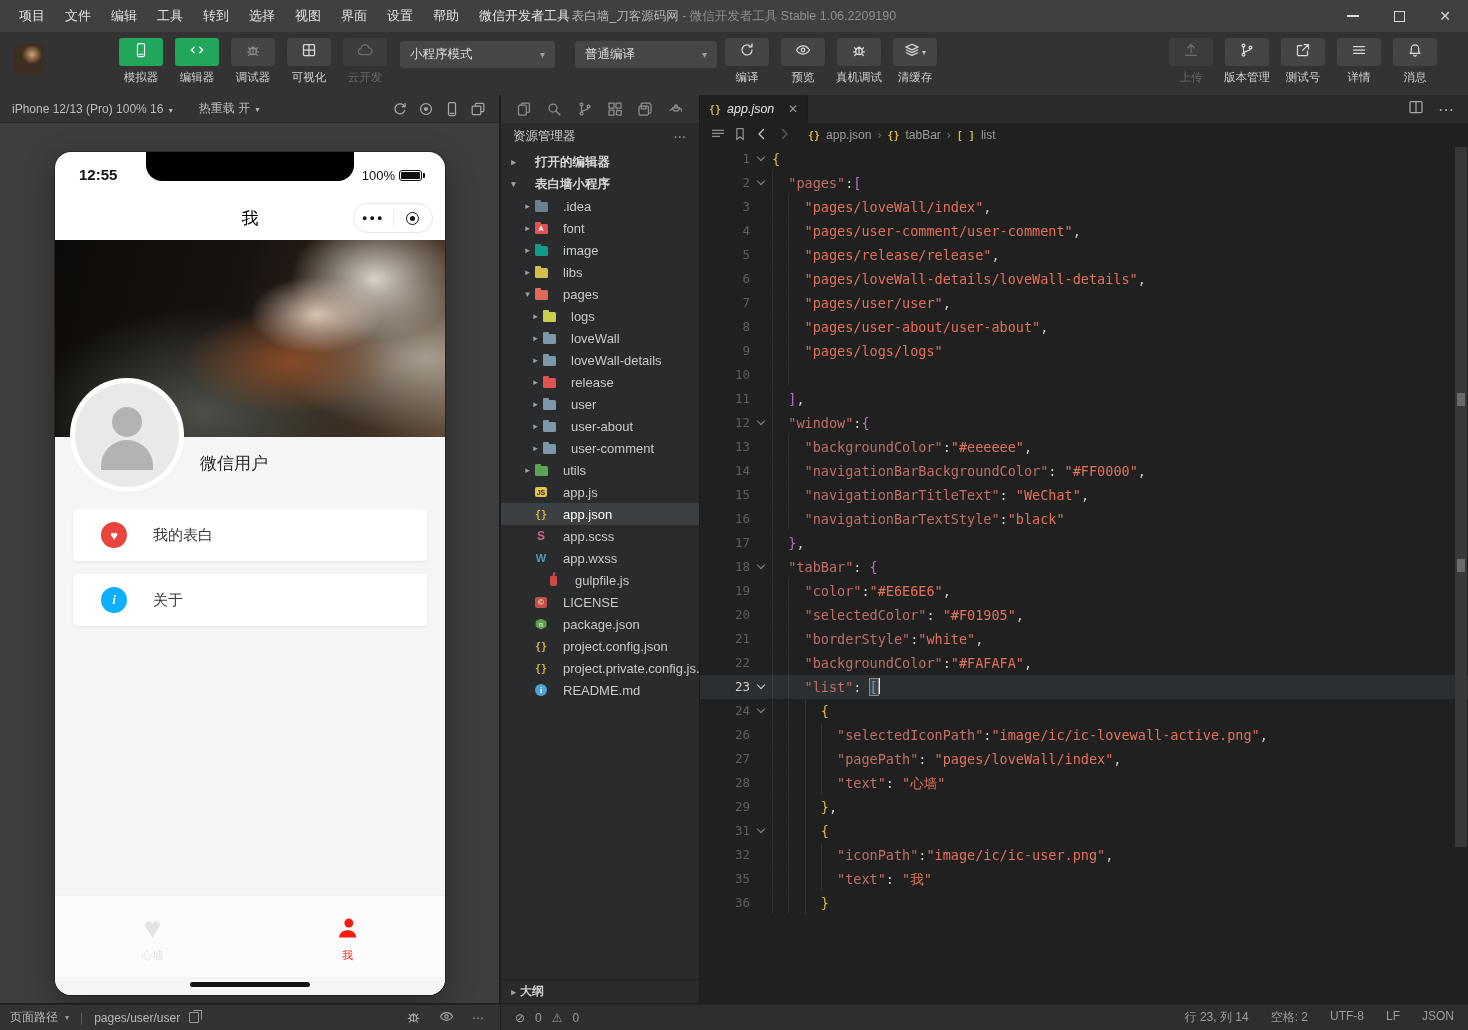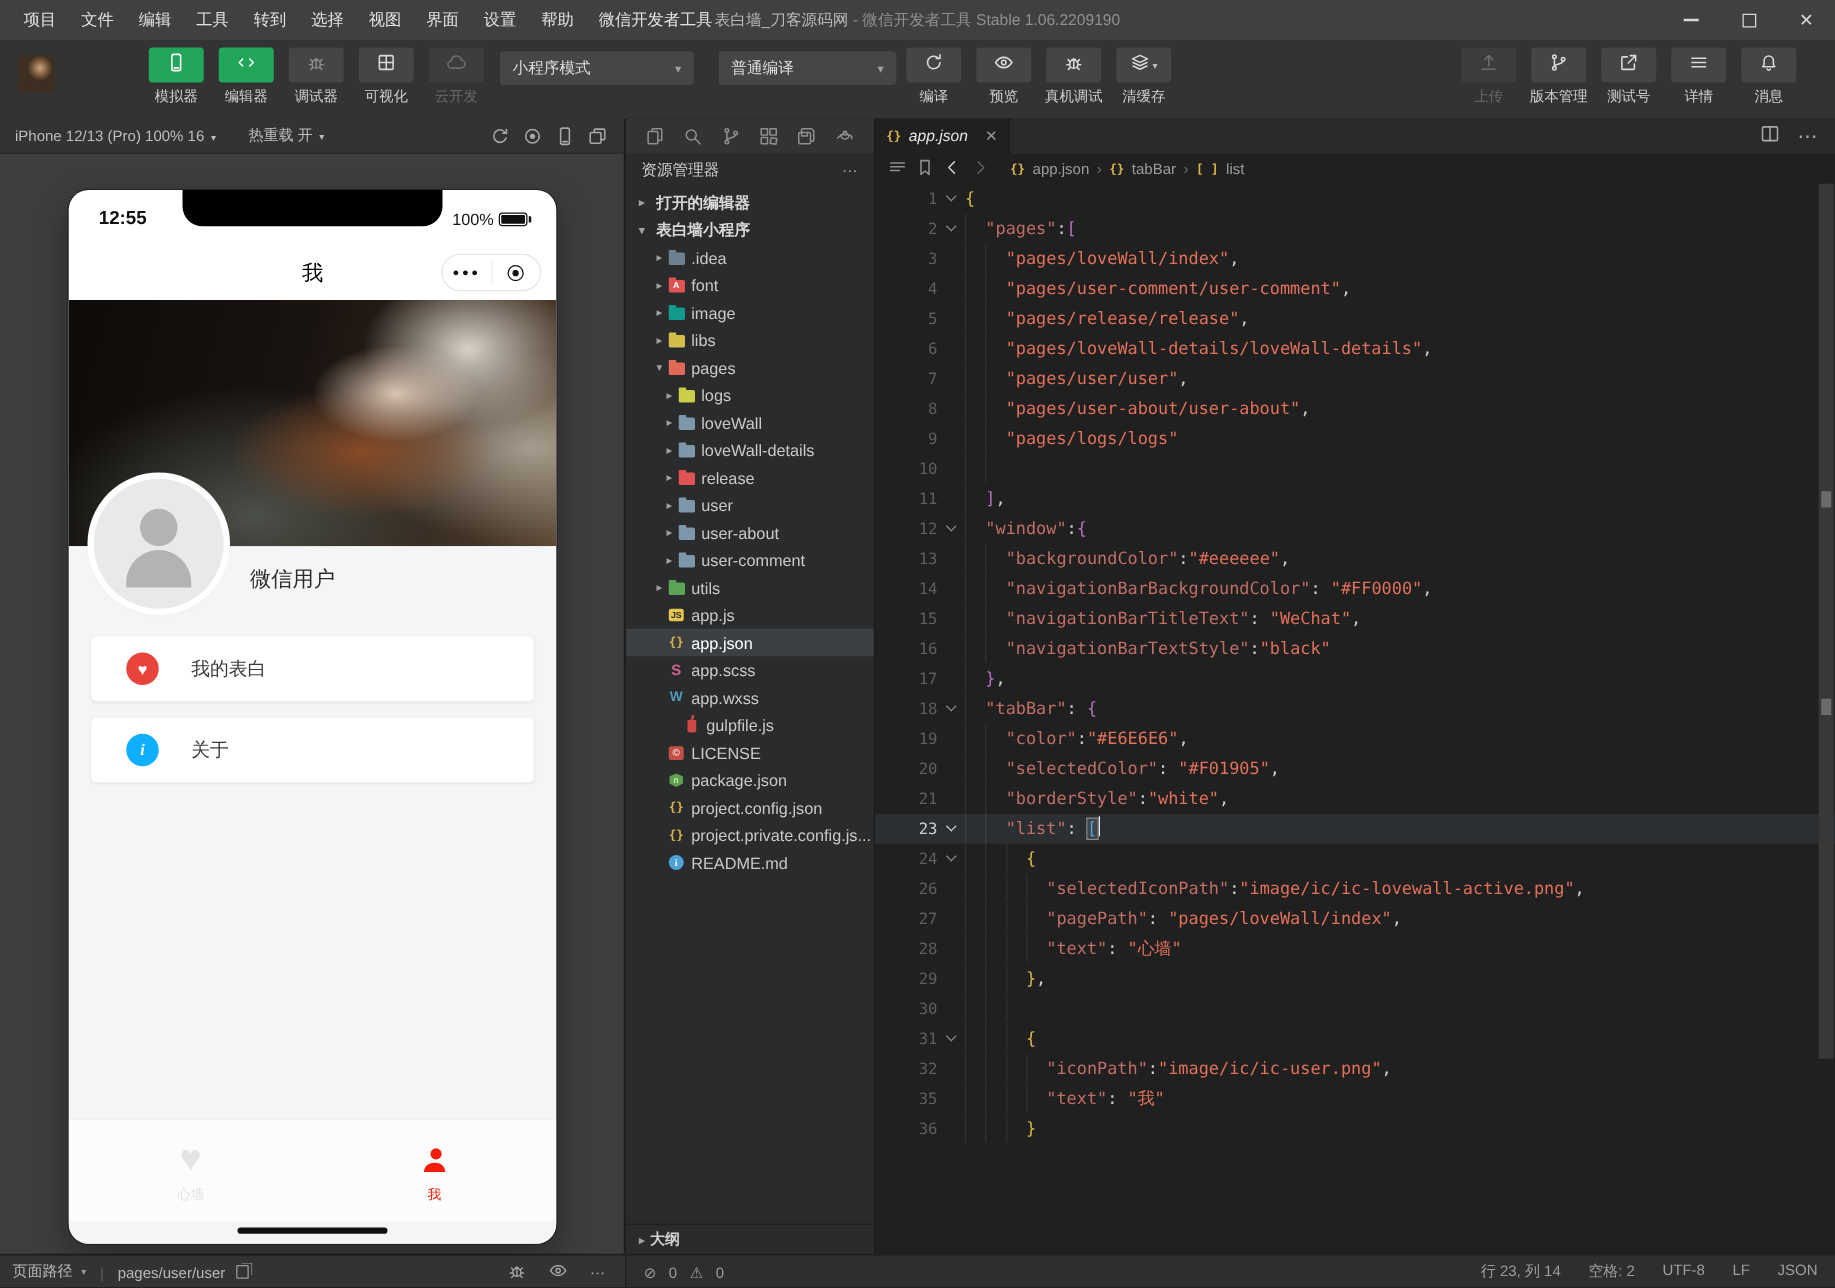--- a/index.html
+++ b/index.html
@@ -87,21 +87,21 @@
   #explorer{position:absolute;left:501px;top:95px;width:199px;height:908px;background:#2a2b2d;border-right:1px solid #1b1b1b}
   #xstrip{position:absolute;left:0;top:0;width:100%;height:28px;background:#333;display:flex;align-items:center;justify-content:space-around;padding:0 8px}
   #xstrip .ico{color:#8f8f8f;display:flex}
   #xstrip .ico.active{color:#5fc3a8}
   #xhead{position:absolute;left:0;top:28px;width:100%;height:27px;display:flex;align-items:center;justify-content:space-between;padding:0 12px;font-size:12.5px;color:#cfcfcf}
   #xhead .more{color:#9a9a9a;letter-spacing:1px}
   #tree{position:absolute;left:0;top:56px;width:100%}
   .trow{height:22px;display:flex;align-items:center;font-size:13px;color:#c9c9c9;white-space:nowrap;overflow:hidden}
   .trow.sel{background:#3d4043;color:#fff}
   .trow .arr{width:13px;font-size:9px;color:#a2a2a2;text-align:center;flex:none}
-  .trow .nm{margin-left:5px}
+  .trow .nm{margin-left:15px}
   .trow.root{font-weight:bold;color:#d8d8d8;font-size:12.5px}
   .f-folder{flex:none;width:13px;height:10px;border-radius:1.5px;position:relative;margin-top:2px;background:var(--fc)}
   .f-folder::before{content:'';position:absolute;top:-2.5px;left:0;width:6px;height:3px;border-radius:1px 1px 0 0;background:var(--fc)}
   .f-folder i{position:absolute;inset:0;color:#fff;font-size:7px;font-weight:bold;font-style:normal;text-align:center;line-height:10px}
   .fic{flex:none;width:14px;display:flex;align-items:center;justify-content:center}
   .fi-json{color:#d9b44a;font-size:10px;font-weight:bold;font-family:"DejaVu Sans Mono",monospace}
   .fi-js{background:#e3c64f;color:#2b2b2b;font-size:7px;font-weight:bold;padding:1.5px 2px;border-radius:2px}
   .fi-scss{color:#d26191;font-weight:bold;font-size:12px}
   .fi-wxss{color:#519aba;font-weight:bold;font-size:11px}
   .fi-gulp{width:7px;height:10px;background:#cf4a45;border-radius:1px 1px 2px 2px;position:relative;margin-top:2px}
@@ -728,27 +728,27 @@
         <div class="cline"><span class="lnum">12</span><span class="fold"><i class="chev"></i></span><span class="ctext"><span class="ig"></span><span class="tok-k">"window"</span><span class="tok-p">:</span><span class="tok-b2">{</span></span></div>
         <div class="cline"><span class="lnum">13</span><span class="fold"></span><span class="ctext"><span class="ig"></span><span class="ig"></span><span class="tok-k">"backgroundColor"</span><span class="tok-p">:</span><span class="tok-s">"#eeeeee"</span><span class="tok-p">,</span></span></div>
         <div class="cline"><span class="lnum">14</span><span class="fold"></span><span class="ctext"><span class="ig"></span><span class="ig"></span><span class="tok-k">"navigationBarBackgroundColor"</span><span class="tok-p">: </span><span class="tok-s">"#FF0000"</span><span class="tok-p">,</span></span></div>
         <div class="cline"><span class="lnum">15</span><span class="fold"></span><span class="ctext"><span class="ig"></span><span class="ig"></span><span class="tok-k">"navigationBarTitleText"</span><span class="tok-p">: </span><span class="tok-s">"WeChat"</span><span class="tok-p">,</span></span></div>
         <div class="cline"><span class="lnum">16</span><span class="fold"></span><span class="ctext"><span class="ig"></span><span class="ig"></span><span class="tok-k">"navigationBarTextStyle"</span><span class="tok-p">:</span><span class="tok-s">"black"</span></span></div>
         <div class="cline"><span class="lnum">17</span><span class="fold"></span><span class="ctext"><span class="ig"></span><span class="tok-b2">}</span><span class="tok-p">,</span></span></div>
         <div class="cline"><span class="lnum">18</span><span class="fold"><i class="chev"></i></span><span class="ctext"><span class="ig"></span><span class="tok-k">"tabBar"</span><span class="tok-p">: </span><span class="tok-b2">{</span></span></div>
         <div class="cline"><span class="lnum">19</span><span class="fold"></span><span class="ctext"><span class="ig"></span><span class="ig"></span><span class="tok-k">"color"</span><span class="tok-p">:</span><span class="tok-s">"#E6E6E6"</span><span class="tok-p">,</span></span></div>
         <div class="cline"><span class="lnum">20</span><span class="fold"></span><span class="ctext"><span class="ig"></span><span class="ig"></span><span class="tok-k">"selectedColor"</span><span class="tok-p">: </span><span class="tok-s">"#F01905"</span><span class="tok-p">,</span></span></div>
         <div class="cline"><span class="lnum">21</span><span class="fold"></span><span class="ctext"><span class="ig"></span><span class="ig"></span><span class="tok-k">"borderStyle"</span><span class="tok-p">:</span><span class="tok-s">"white"</span><span class="tok-p">,</span></span></div>
+        <div class="cline"><span class="lnum">22</span><span class="fold"></span><span class="ctext"><span class="ig"></span><span class="ig"></span><span class="tok-k">"backgroundColor"</span><span class="tok-p">:</span><span class="tok-s">"#FAFAFA"</span><span class="tok-p">,</span></span></div>
         <div class="cline current"><span class="lnum">23</span><span class="fold"><i class="chev"></i></span><span class="ctext"><span class="ig"></span><span class="ig"></span><span class="tok-k">"list"</span><span class="tok-p">: </span><span class="tok-b3 match">[</span><span class="cursor"></span></span></div>
         <div class="cline"><span class="lnum">24</span><span class="fold"><i class="chev"></i></span><span class="ctext"><span class="ig"></span><span class="ig"></span><span class="ig"></span><span class="tok-b1">{</span></span></div>
         <div class="cline"><span class="lnum">26</span><span class="fold"></span><span class="ctext"><span class="ig"></span><span class="ig"></span><span class="ig"></span><span class="ig"></span><span class="tok-k">"selectedIconPath"</span><span class="tok-p">:</span><span class="tok-s">"image/ic/ic-lovewall-active.png"</span><span class="tok-p">,</span></span></div>
         <div class="cline"><span class="lnum">27</span><span class="fold"></span><span class="ctext"><span class="ig"></span><span class="ig"></span><span class="ig"></span><span class="ig"></span><span class="tok-k">"pagePath"</span><span class="tok-p">: </span><span class="tok-s">"pages/loveWall/index"</span><span class="tok-p">,</span></span></div>
         <div class="cline"><span class="lnum">28</span><span class="fold"></span><span class="ctext"><span class="ig"></span><span class="ig"></span><span class="ig"></span><span class="ig"></span><span class="tok-k">"text"</span><span class="tok-p">: </span><span class="tok-s">"心墙"</span></span></div>
         <div class="cline"><span class="lnum">29</span><span class="fold"></span><span class="ctext"><span class="ig"></span><span class="ig"></span><span class="ig"></span><span class="tok-b1">}</span><span class="tok-p">,</span></span></div>
-        <div class="cline"><span class="lnum">30</span><span class="fold"></span><span class="ctext"><span class="ig"></span><span class="ig"></span><span class="ig"></span></span></div>
         <div class="cline"><span class="lnum">31</span><span class="fold"><i class="chev"></i></span><span class="ctext"><span class="ig"></span><span class="ig"></span><span class="ig"></span><span class="tok-b1">{</span></span></div>
         <div class="cline"><span class="lnum">32</span><span class="fold"></span><span class="ctext"><span class="ig"></span><span class="ig"></span><span class="ig"></span><span class="ig"></span><span class="tok-k">"iconPath"</span><span class="tok-p">:</span><span class="tok-s">"image/ic/ic-user.png"</span><span class="tok-p">,</span></span></div>
         <div class="cline"><span class="lnum">35</span><span class="fold"></span><span class="ctext"><span class="ig"></span><span class="ig"></span><span class="ig"></span><span class="ig"></span><span class="tok-k">"text"</span><span class="tok-p">: </span><span class="tok-s">"我"</span></span></div>
         <div class="cline"><span class="lnum">36</span><span class="fold"></span><span class="ctext"><span class="ig"></span><span class="ig"></span><span class="ig"></span><span class="tok-b1">}</span></span></div>
       </div>
   <div id="vsb">
     <div class="mark" style="top:246px"></div>
     <div class="mark" style="top:412px"></div>
   </div>
 </div>

